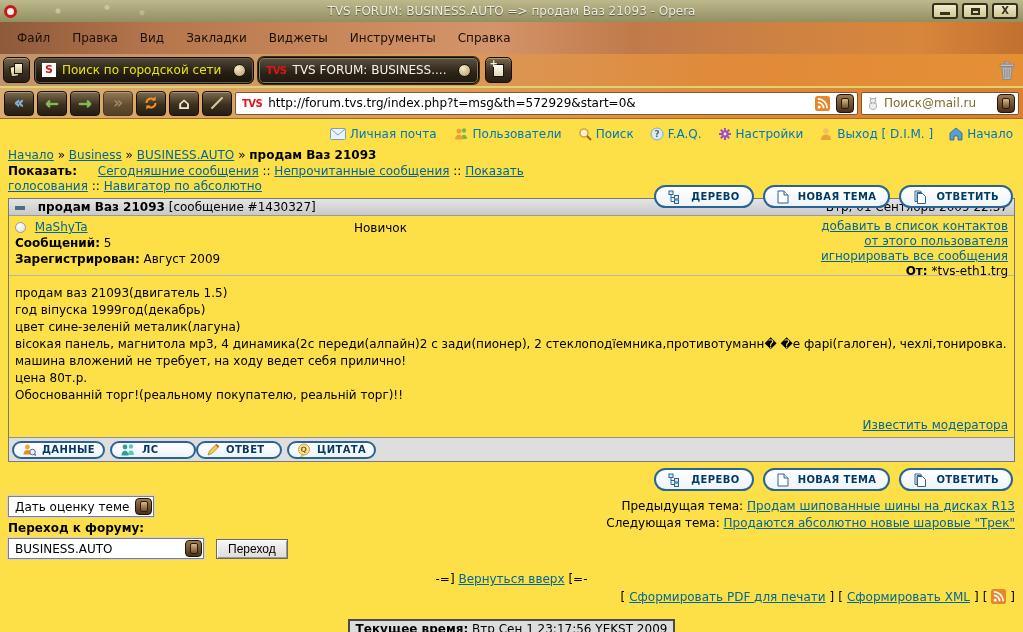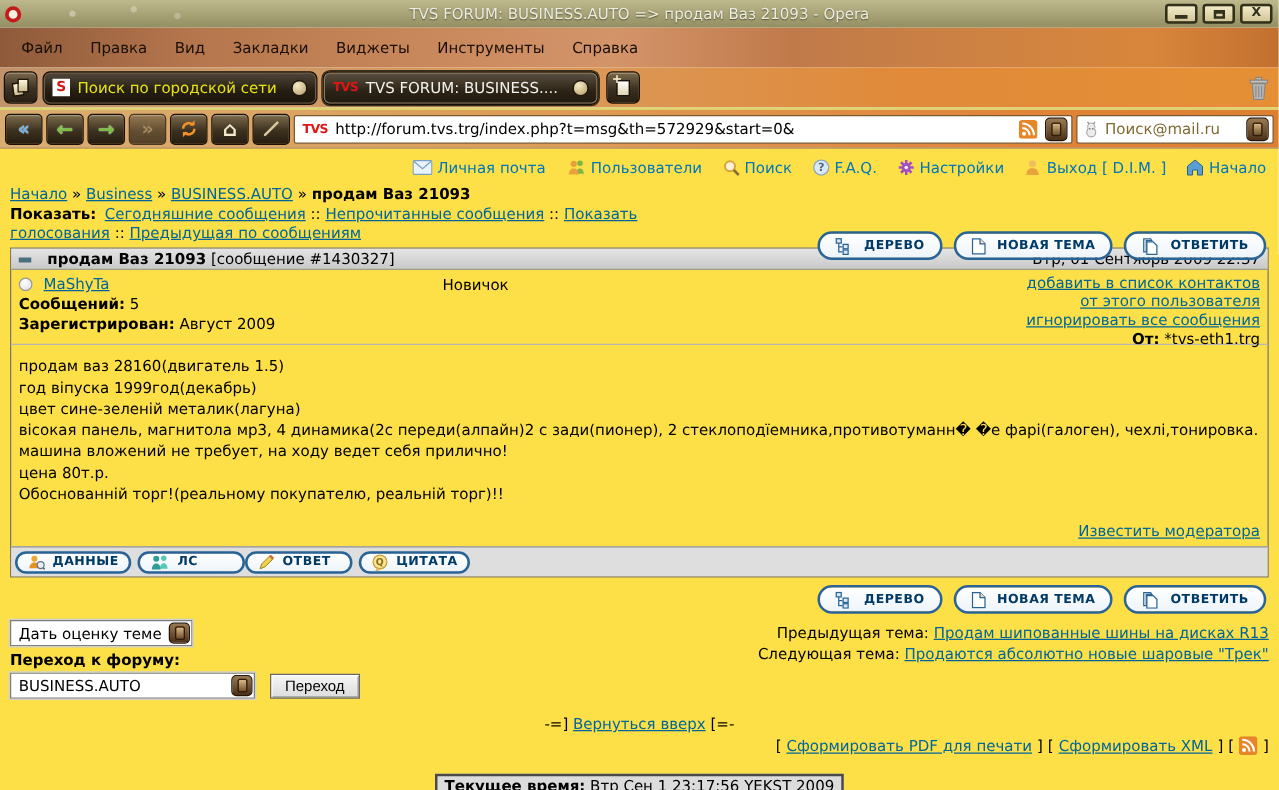--- a/index.html
+++ b/index.html
@@ -61,21 +61,21 @@
   
   .page { height:525px; overflow:hidden; padding:3px 8px 0; position:relative; background:#fde047; }
   a { cursor:pointer; }
   .hrow { display:flex; justify-content:flex-end; align-items:center; gap:16px; height:23px; margin-right:2px; }
   .hlink { display:flex; align-items:center; gap:4px; color:#0077b8; text-decoration:none; font-size:12px; }
   .blue-link { color:#069; text-decoration:underline; }
   .crumbs { margin-top:3px; }
   .crumbs b { color:#000; }
   .sep { color:#000; }
   .show-line { margin-top:2px; width:540px; line-height:15px; }
-  .show-line b { margin-right:3px; }
+  .show-line b { margin-right:17px; }
   .tools-line { margin-top:3px; padding-left:5px; }
 
   .btn-row-abs { position:absolute; top:66px; right:10px; display:flex; gap:9px; }
   .btn-row { display:flex; justify-content:flex-end; gap:9px; margin-top:6px; margin-right:2px; }
   .pill { display:inline-flex; align-items:center; gap:9px; border:2px solid #2a6496; border-radius:13px; background:linear-gradient(#ffffff,#eef4fa); padding:2px 12px; font-size:10px; font-weight:bold; color:#003a66; letter-spacing:.4px; min-width:96px; height:23px; cursor:pointer; }
   .pill-sm { min-width:86px; height:18px; border-radius:10px; border-width:2px; padding:0 8px; gap:6px; justify-content:flex-start; }
 
   .post { border:1px solid #787878; margin-top:4px; }
   .post-head { display:flex; justify-content:space-between; align-items:center; background:linear-gradient(#e4e4e4,#c9c9c9); border-bottom:1px solid #9a9a9a; padding:1px 6px; height:17px; }
   .collapse { display:inline-block; width:10px; height:4px; background:#4a7080; margin-right:9px; vertical-align:middle; }
@@ -290,21 +290,21 @@
   </div>
 
   <div class="show-line">
     <b>Показать:</b>
     <a class="blue-link">Сегодняшние сообщения</a>
     <span>::</span>
     <a class="blue-link">Непрочитанные сообщения</a>
     <span>::</span>
     <a class="blue-link">Показать голосования</a>
     <span>::</span>
-    <a class="blue-link">Предыдущая по сообщениям</a>
+    <a class="blue-link">Навигатор по абсолютно</a>
   </div>
 
 
   <div class="btn-row-abs">
     <div class="pill">
       <svg width="14" height="14" viewBox="0 0 14 14">
         <path d="M3 4v7.5h3M3 7.5h3" stroke="#2a6496" fill="none"></path>
         <rect x="1" y="1" width="4" height="3.5" fill="#dce8f4" stroke="#2a6496"></rect>
         <rect x="6.5" y="5.5" width="4" height="3.5" fill="#dce8f4" stroke="#2a6496"></rect>
         <rect x="6.5" y="10" width="4" height="3.5" fill="#dce8f4" stroke="#2a6496"></rect>
@@ -347,21 +347,21 @@
       <div class="rank">Новичок</div>
       <div class="contact-block">
         <div><a class="blue-link">добавить в список контактов</a></div>
         <div><a class="blue-link">от этого пользователя</a></div>
         <div><a class="blue-link">игнорировать все сообщения</a></div>
         <div><b>От:</b> <span>*tvs-eth1.trg</span></div>
       </div>
     </div>
 
     <div class="post-body">
-      <div>продам ваз 28160(двигатель 1.5)</div>
+      <div>продам ваз 21093(двигатель 1.5)</div>
       <div>год віпуска 1999год(декабрь)</div>
       <div>цвет сине-зеленій металик(лагуна)</div>
       <div>вісокая панель, магнитола мр3, 4 динамика(2с переди(алпайн)2 с зади(пионер), 2 стеклоподїемника,противотуманн� �е фарі(галоген), чехлі,тонировка.</div>
       <div>машина вложений не требует, на ходу ведет себя прилично!</div>
       <div>цена 80т.р.</div>
       <div>Обоснованній торг!(реальному покупателю, реальній торг)!!</div>
       <div class="report-line"><a class="blue-link">Известить модератора</a></div>
     </div>
 
     <div class="post-foot">

